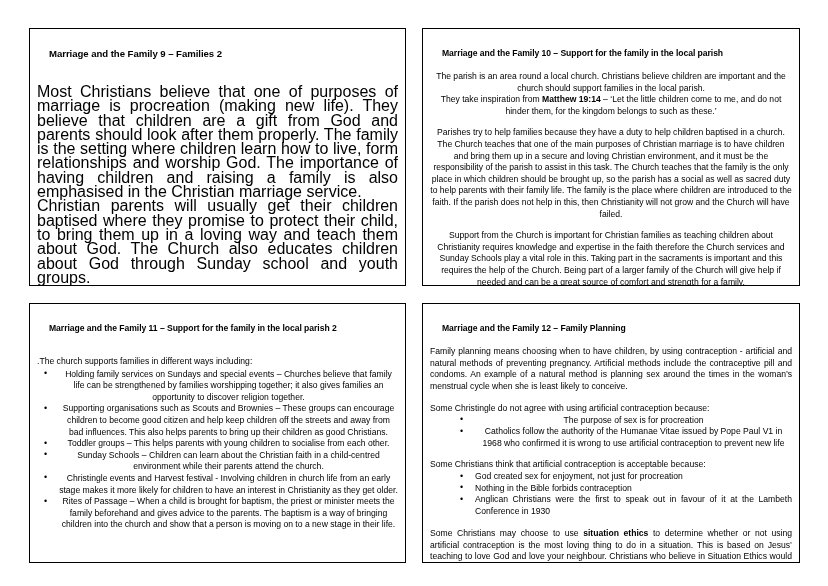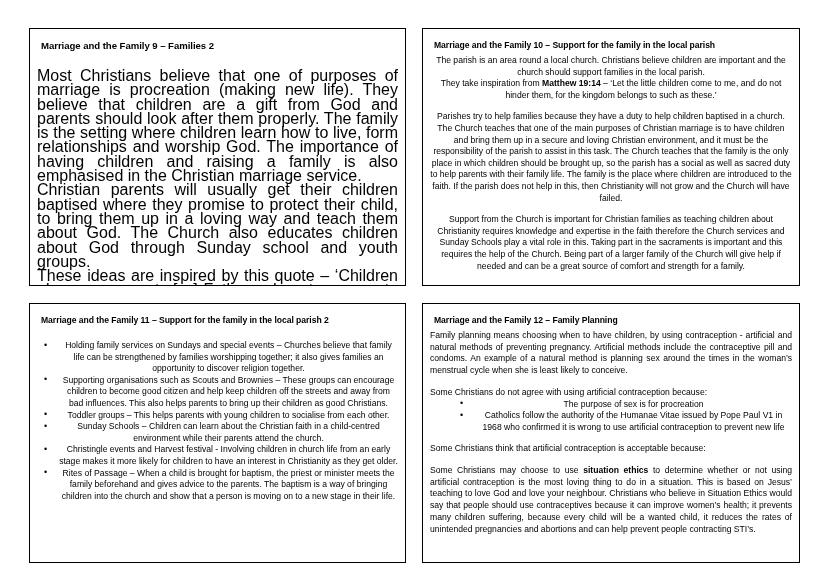--- a/index.html
+++ b/index.html
@@ -34,21 +34,21 @@
     box-sizing: border-box;
     overflow: hidden;
   }
   .card-inner {
     padding: 6px 7px 5px 7px;
   }
   .card-title {
     font-weight: bold;
     font-size: 8.6px;
     line-height: 12px;
-    margin: 4px;
+    margin: 12px;
     letter-spacing: -0.05px;
   }
   .card-title.lg {
     font-size: 9.6px;
     line-height: 14px;
   }
   .body-just {
     text-align: justify;
     font-size: 16px;
     line-height: 14.3px;
@@ -124,42 +124,48 @@
         <p class="body-left para">Parishes try to help families because they have a duty to help children baptised in a church. The Church teaches that one of the main purposes of Christian marriage is to have children and bring them up in a secure and loving Christian environment, and it must be the responsibility of the parish to assist in this task. The Church teaches that the family is the only place in which children should be brought up, so the parish has a social as well as sacred duty to help parents with their family life. The family is the place where children are introduced to the faith. If the parish does not help in this, then Christianity will not grow and the Church will have failed.</p>
         <div class="spacer-sm"></div>
         <p class="body-left para">Support from the Church is important for Christian families as teaching children about Christianity requires knowledge and expertise in the faith therefore the Church services and Sunday Schools play a vital role in this. Taking part in the sacraments is important and this requires the help of the Church. Being part of a larger family of the Church will give help if needed and can be a great source of comfort and strength for a family.</p>
       </div>
     </div>
 
     <div class="card">
       <div class="card-inner">
         <div class="card-title">Marriage and the Family 11 – Support for the family in the local parish 2</div>
         <div class="spacer-sm"></div>
+        <p class="lead-note">.The church supports families in different ways including:</p>
         <ul class="bullets body-left">
           <li>Holding family services on Sundays and special events – Churches believe that family life can be strengthened by families worshipping together; it also gives families an opportunity to discover religion together.</li>
           <li>Supporting organisations such as Scouts and Brownies – These groups can encourage children to become good citizen and help keep children off the streets and away from bad influences. This also helps parents to bring up their children as good Christians.</li>
           <li>Toddler groups – This helps parents with young children to socialise from each other.</li>
           <li>Sunday Schools – Children can learn about the Christian faith in a child-centred environment while their parents attend the church.</li>
           <li>Christingle events and Harvest festival - Involving children in church life from an early stage makes it more likely for children to have an interest in Christianity as they get older.</li>
           <li>Rites of Passage – When a child is brought for baptism, the priest or minister meets the family beforehand and gives advice to the parents. The baptism is a way of bringing children into the church and show that a person is moving on to a new stage in their life.</li>
         </ul>
       </div>
     </div>
 
     <div class="card">
       <div class="card-inner">
         <div class="card-title">Marriage and the Family 12 – Family Planning</div>
         <p class="body-just-sm para">Family planning means choosing when to have children, by using contraception - artificial and natural methods of preventing pregnancy. Artificial methods include the contraceptive pill and condoms. An example of a natural method is planning sex around the times in the woman’s menstrual cycle when she is least likely to conceive.</p>
         <div class="spacer-sm"></div>
-        <p class="body-just-sm para">Some Christians do not agree with using artificial contraception because:</p>
+        <p class="body-just-sm para">Some Christingle do not agree with using artificial contraception because:</p>
         <ul class="bullets indent body-left">
           <li>The purpose of sex is for procreation</li>
           <li>Catholics follow the authority of the Humanae Vitae issued by Pope Paul V1 in 1968 who confirmed it is wrong to use artificial contraception to prevent new life</li>
         </ul>
         <div class="spacer-sm"></div>
         <p class="body-just-sm para">Some Christians think that artificial contraception is acceptable because:</p>
+        <ul class="bullets indent body-just-sm">
+          <li>God created sex for enjoyment, not just for procreation</li>
+          <li>Nothing in the Bible forbids contraception</li>
+          <li>Anglican Christians were the first to speak out in favour of it at the Lambeth Conference in 1930</li>
+        </ul>
         <div class="spacer-sm"></div>
         <p class="body-just-sm para"><span>Some Christians may choose to use </span><strong>situation ethics</strong><span> to determine whether or not using artificial contraception is the most loving thing to do in a situation. This is based on Jesus’ teaching to love God and love your neighbour. Christians who believe in Situation Ethics would say that people should use contraceptives because it can improve women’s health; it prevents many children suffering, because every child will be a wanted child, it reduces the rates of unintended pregnancies and abortions and can help prevent people contracting STI’s.</span></p>
       </div>
     </div>
 
   </div>
 </div>
 
 </body></html>

